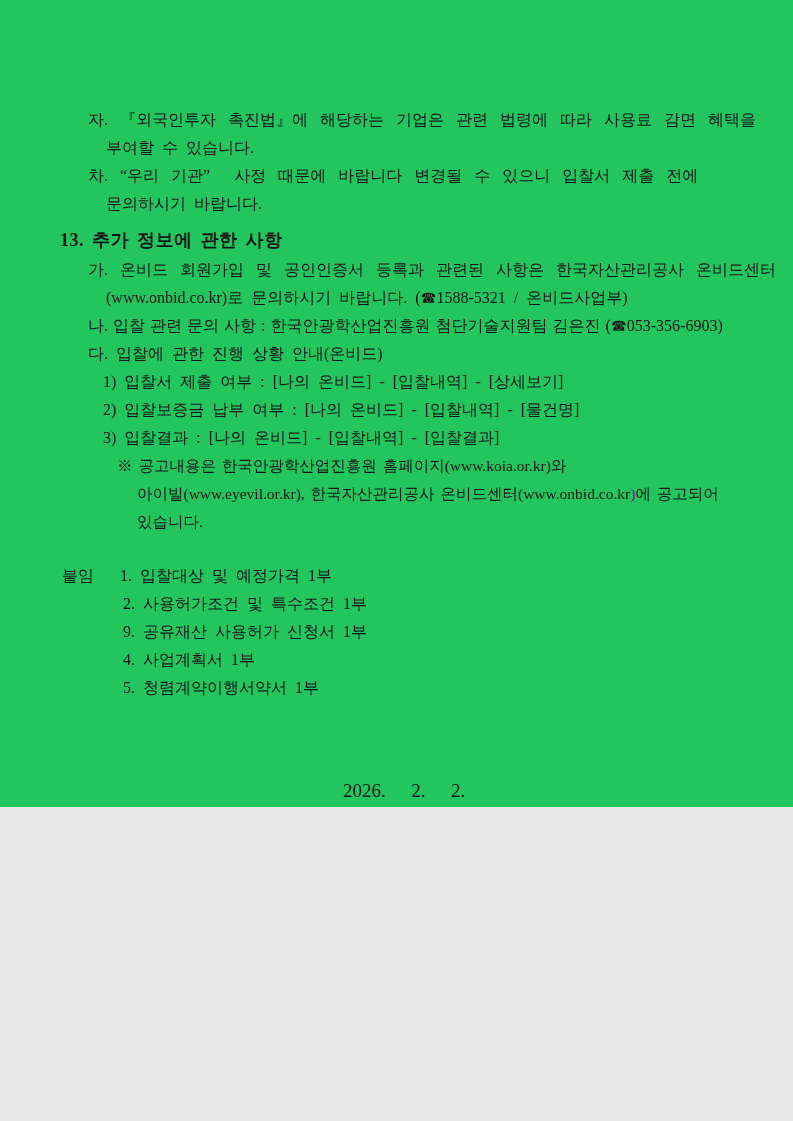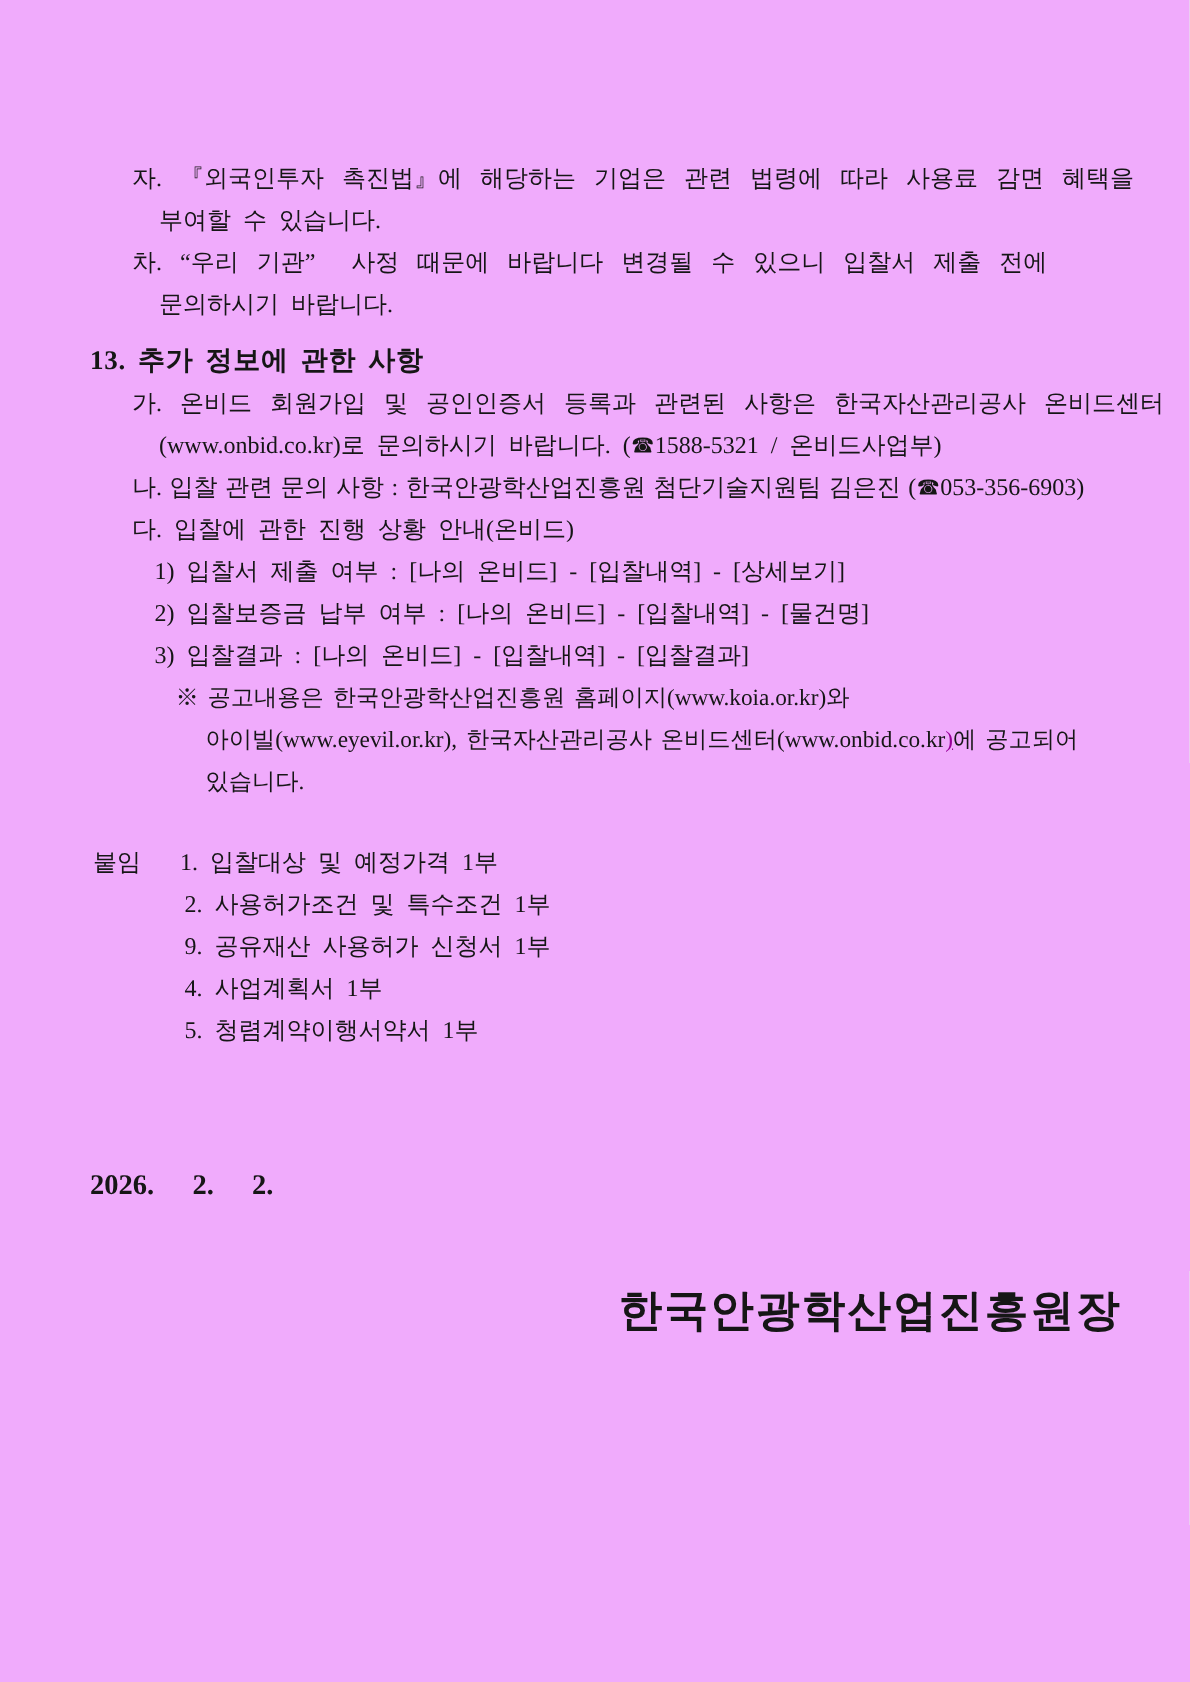--- a/index.html
+++ b/index.html
@@ -3,23 +3,23 @@
 <meta charset="utf-8">
 <style>
   html, body {
     margin: 0;
     padding: 0;
     background: #e8e8e8;
   }
   .page {
     position: relative;
     width: 793px;
-    height: 1121px;
+    height: 807px;
     margin: 0 auto;
-    background: #f0abfc;
+    background: #22c55e;
     color: #161616;
     font-family: "Liberation Serif", "DejaVu Serif", serif;
     overflow: hidden;
   }
   .content {
     position: absolute;
     left: 60px;
     top: 106px;
     width: 688px;
   }
@@ -54,22 +54,23 @@
     color: #990099;
     text-decoration: underline;
     cursor: pointer;
   }
   .attach-block { margin-top: 26px; }
   .attach-first { margin-left: 2px; }
   .attach-gap { display: inline-block; width: 26px; }
   .attach-item { margin-left: 63px; }
   .date-line {
     margin-top: 74px;
+    text-align: center;
     font-size: 19px;
-    font-weight: bold;
+    font-weight: normal;
     line-height: 30px;
     white-space: pre;
     word-spacing: 8px;
   }
   .signer-line {
     margin-top: 46px;
     text-align: right;
     font-size: 29px;
     font-weight: bold;
     line-height: 44px;

